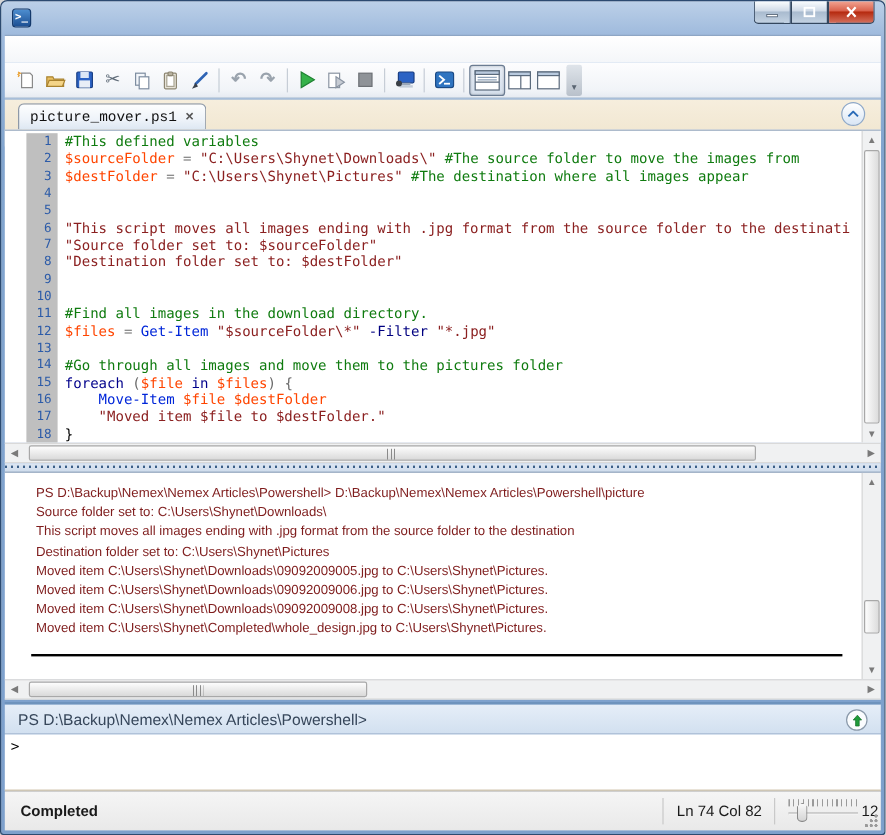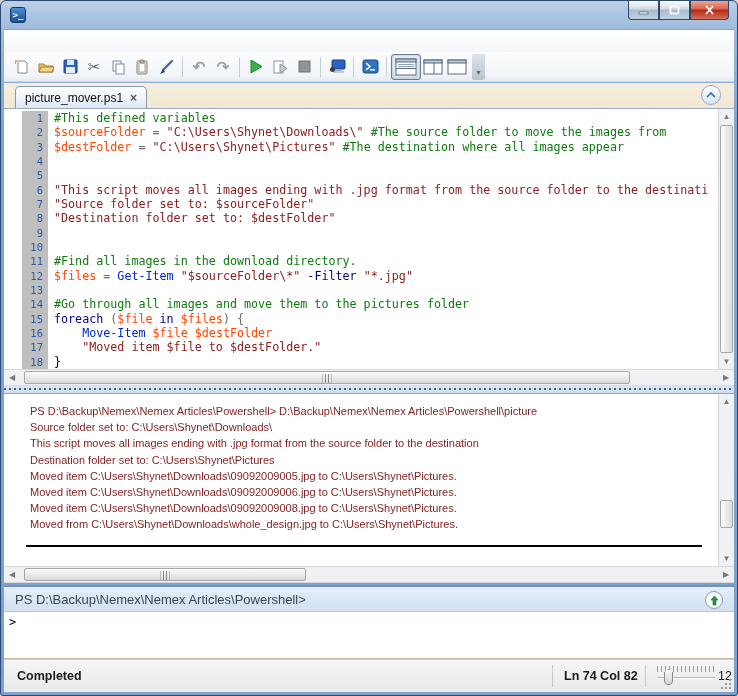--- a/index.html
+++ b/index.html
@@ -40,21 +40,21 @@
   .tbtn{width:24px;height:24px;display:flex;align-items:center;justify-content:center;border-radius:3px;}
   .tbtn.pressed{border:1px solid #6b7c92;background:linear-gradient(180deg,#e7edf5,#d5dfec);
     box-shadow:inset 0 0 2px rgba(0,0,0,.25);width:30px;height:26px;}
   .tsep{width:1px;height:20px;background:#c6cdd6;margin:0 4px;}
   .glyph{font-size:15px;line-height:1;}
   .overflow-strip{width:13px;height:26px;margin-left:3px;border-radius:2px;
     background:linear-gradient(180deg,#dfe4ea,#b9c1cb);display:flex;align-items:flex-end;
     justify-content:center;color:#5a6572;font-size:8px;padding-bottom:3px;}
   
   .tabstrip{position:absolute;left:3px;right:3px;top:82px;height:39px;
-    background:linear-gradient(180deg,#f6eedd,#efe4cd);}
+    background:linear-gradient(180deg,#f6eedd,#efe4cd);font-family:Liberation Mono, monospace;}
   .tab{position:absolute;left:11px;top:3px;height:22px;padding:0 9px;
     background:linear-gradient(180deg,#fdfefe,#eef3f9 60%,#dde7f2);
     border:1px solid #8e99a8;border-bottom:none;border-radius:5px 5px 0 0;
     display:flex;align-items:center;gap:7px;font-size:12px;color:#111;}
   .tab-close{color:#555;font-weight:bold;font-size:12px;line-height:1;}
   .collapse-btn{position:absolute;right:13px;top:2px;width:20px;height:20px;border-radius:50%;
     border:1px solid #8fa9c9;background:linear-gradient(180deg,#ffffff,#d9e6f5);
     display:flex;align-items:center;justify-content:center;}
   
   .editor{position:absolute;left:3px;right:3px;top:107px;height:261px;background:#fff;
@@ -107,21 +107,21 @@
     border:1px solid #8b9aab;background:#fafcfe;display:flex;align-items:center;justify-content:center;}
   .cmdinput{position:absolute;left:3px;right:3px;top:611px;height:47px;background:#fff;
     border-bottom:1px solid #c7b99d;}
   .cmdinput .carat{position:absolute;left:5px;top:3px;font-family:"DejaVu Sans Mono",monospace;
     font-size:12px;color:#000;}
   
   .statusbar{position:absolute;left:3px;right:3px;top:658px;height:33px;
     background:linear-gradient(180deg,#f5f5f5,#e9e9e9);border-top:1px solid #cfcfcf;}
   .status-left{position:absolute;left:13px;top:9px;font-size:12.5px;color:#1a1a1a;font-weight:bold;}
   .ssep{position:absolute;top:5px;width:1px;height:22px;background:#c9c9c9;}
-  .pos-text{position:absolute;left:560px;top:9px;font-size:12.5px;color:#1a1a1a;font-weight:bold;}
+  .pos-text{position:absolute;left:560px;top:9px;font-size:12.5px;color:#1a1a1a;}
   .zoom-ruler{position:absolute;left:653px;top:6px;width:58px;height:6px;
     background:repeating-linear-gradient(90deg,#9a9a9a 0 1px,transparent 1px 4px);}
   .zoom-track{position:absolute;left:653px;top:17px;width:58px;height:2px;
     background:#b5b5b5;border-bottom:1px solid #fff;}
   .zoom-thumb{position:absolute;left:660px;top:9px;width:9px;height:16px;
     background:linear-gradient(180deg,#f8f8f8,#d5d5d5);border:1px solid #8a8a8a;
     border-radius:2px 2px 4px 4px;clip-path:polygon(0 20%,50% 0,100% 20%,100% 100%,0 100%);}
   .zoom-val{position:absolute;left:714px;top:9px;font-size:12.5px;color:#1a1a1a;}
   .resize-grip{position:absolute;right:2px;bottom:2px;width:13px;height:13px;
     background:
@@ -351,21 +351,21 @@
 
   <div class="output">
     <div class="out-lines">
         <div class="out-line">PS D:\Backup\Nemex\Nemex Articles\Powershell&gt; D:\Backup\Nemex\Nemex Articles\Powershell\picture</div>
         <div class="out-line">Source folder set to: C:\Users\Shynet\Downloads\</div>
         <div class="out-line">This script moves all images ending with .jpg format from the source folder to the destination</div>
         <div class="out-line">Destination folder set to: C:\Users\Shynet\Pictures</div>
         <div class="out-line">Moved item C:\Users\Shynet\Downloads\09092009005.jpg to C:\Users\Shynet\Pictures.</div>
         <div class="out-line">Moved item C:\Users\Shynet\Downloads\09092009006.jpg to C:\Users\Shynet\Pictures.</div>
         <div class="out-line">Moved item C:\Users\Shynet\Downloads\09092009008.jpg to C:\Users\Shynet\Pictures.</div>
-        <div class="out-line">Moved from C:\Users\Shynet\Downloads\whole_design.jpg to C:\Users\Shynet\Pictures.</div>
+        <div class="out-line">Moved item C:\Users\Shynet\Completed\whole_design.jpg to C:\Users\Shynet\Pictures.</div>
       </div>
     <div class="caret-line"></div>
     <div class="vscroll">
       <div class="arr up">▲</div>
       <div class="arr dn">▼</div>
       <div class="vthumb" style="top:106px;height:28px"></div>
     </div>
   </div>
 
   <div class="hscroll output-hscroll">

